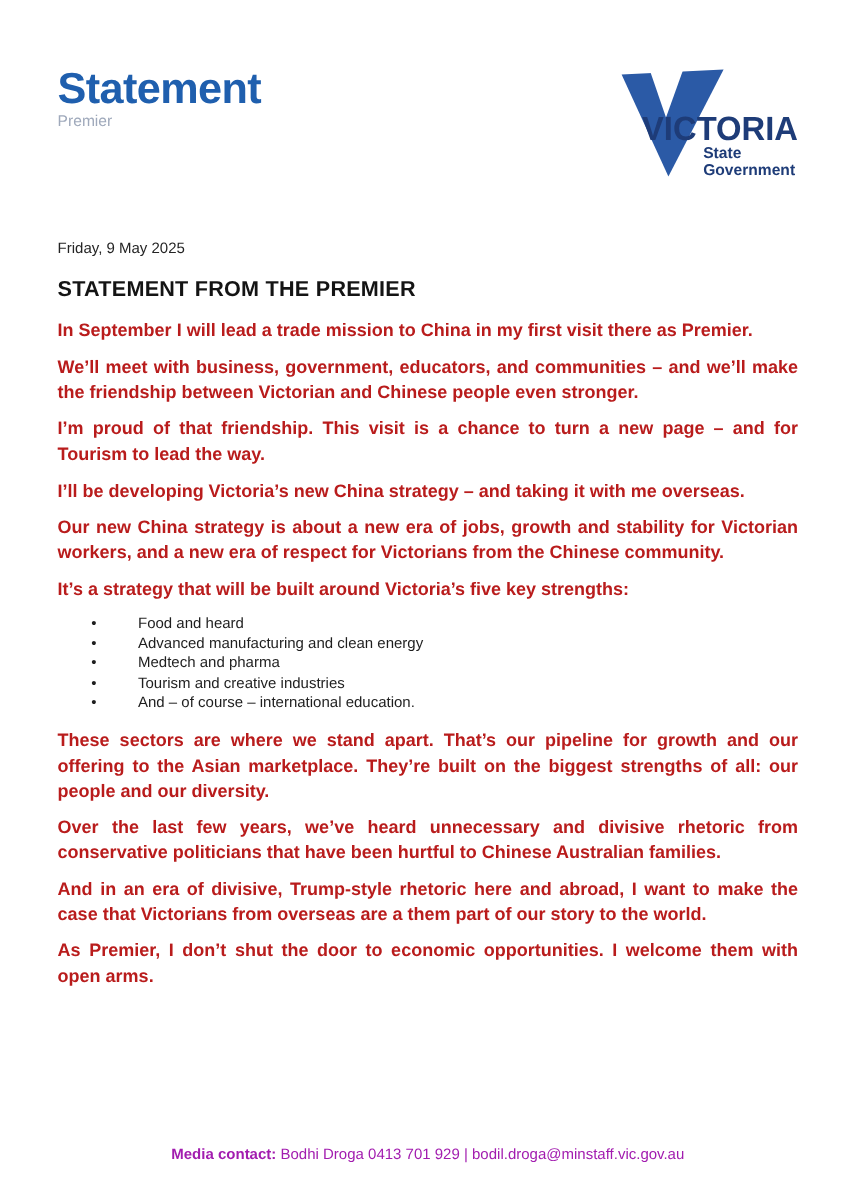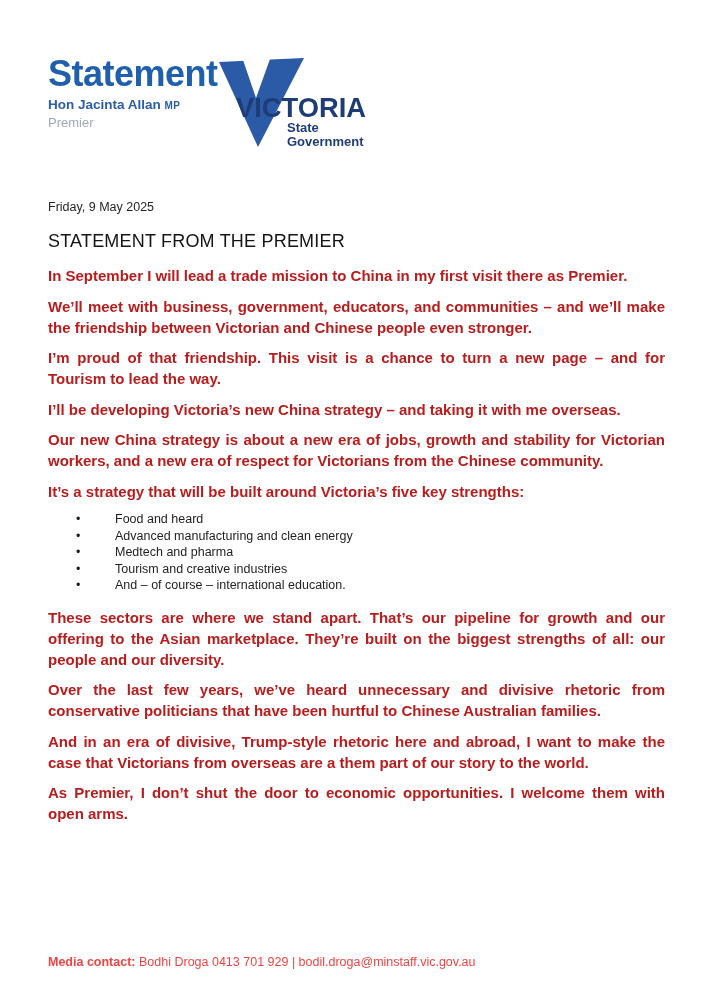--- a/index.html
+++ b/index.html
@@ -7,60 +7,59 @@
     position:relative;
     width:710px;height:1000px;
     box-sizing:border-box;
     background:#ffffff;
     padding:55px 45px 0 48px;
     font-family:"Liberation Sans", sans-serif;
     color:#1e1e1e;
     overflow:hidden;
   }
   
-  .letterhead{display:flex;align-items:flex-start;height:94px;}
+  .letterhead{display:flex;justify-content:space-between;align-items:flex-start;height:94px;}
   .masthead-title{
     font-size:36px;line-height:37px;font-weight:700;
     color:#1f5fae;letter-spacing:-0.5px;
   }
   .masthead-author{margin-top:5px;font-size:13.5px;line-height:16px;font-weight:700;color:#2a5ca9;}
   .masthead-author .mp{font-size:10px;letter-spacing:0.3px;}
   .masthead-role{font-size:13px;line-height:15px;color:#9fa9bb;margin-top:1px;}
   .logo{width:148px;height:92px;margin-top:2px;flex:none;}
   .logo svg{display:block;}
   
   .doc-date{margin:51px 0 0;font-size:12.5px;line-height:15px;color:#242424;}
   .doc-heading{
     margin:15px 0 13px;font-size:18px;line-height:22px;
-    font-weight:400;color:#141414;letter-spacing:0.2px;
+    font-weight:700;color:#141414;letter-spacing:0.2px;
   }
   .body-p{margin:0 0 9.5px;font-size:15px;line-height:21px;text-align:justify;color:#b91c1c;font-weight:bold;}
   .strengths{list-style:none;margin:3px 0 13px;padding:0;}
   .strengths li{
     position:relative;font-size:12.5px;line-height:16.5px;
     padding-left:67px;color:#1e1e1e;
   }
   .strengths li::before{
     content:"\2022";
     position:absolute;left:28px;top:0;
     font-size:12.5px;color:#1e1e1e;
   }
   
-  .media-contact{position:absolute;left:48px;right:45px;bottom:30px;font-size:12.5px;line-height:15px;color:#ef4444;}
+  .media-contact{position:absolute;left:48px;right:45px;bottom:30px;font-size:12.5px;line-height:15px;color:#a21caf;text-align:center;}
   .media-contact .bold{font-weight:700;}
 </style>
 </head>
 <body>
 
 <div class="page">
 
   <header class="letterhead">
     <div>
       <div class="masthead-title">Statement</div>
-      <div class="masthead-author"><span>Hon Jacinta Allan</span> <span class="mp">MP</span></div>
       <div class="masthead-role">Premier</div>
     </div>
 
     <div class="logo">
       <svg width="148" height="92" viewBox="0 0 148 92" xmlns="http://www.w3.org/2000/svg">
         <polygon points="1,5 86,1 40,90" fill="#2b5aa6"></polygon>
         <polygon points="25,3 52,2 38,41" fill="#ffffff"></polygon>
         <text x="18" y="60" font-family="Liberation Sans, sans-serif" font-size="28" font-weight="bold" fill="#1e3c78" textLength="130" lengthAdjust="spacingAndGlyphs">VICTORIA</text>
         <text x="69" y="75" font-family="Liberation Sans, sans-serif" font-size="13" font-weight="bold" fill="#1e3c78">State</text>
         <text x="69" y="89" font-family="Liberation Sans, sans-serif" font-size="13" font-weight="bold" fill="#1e3c78">Government</text>

